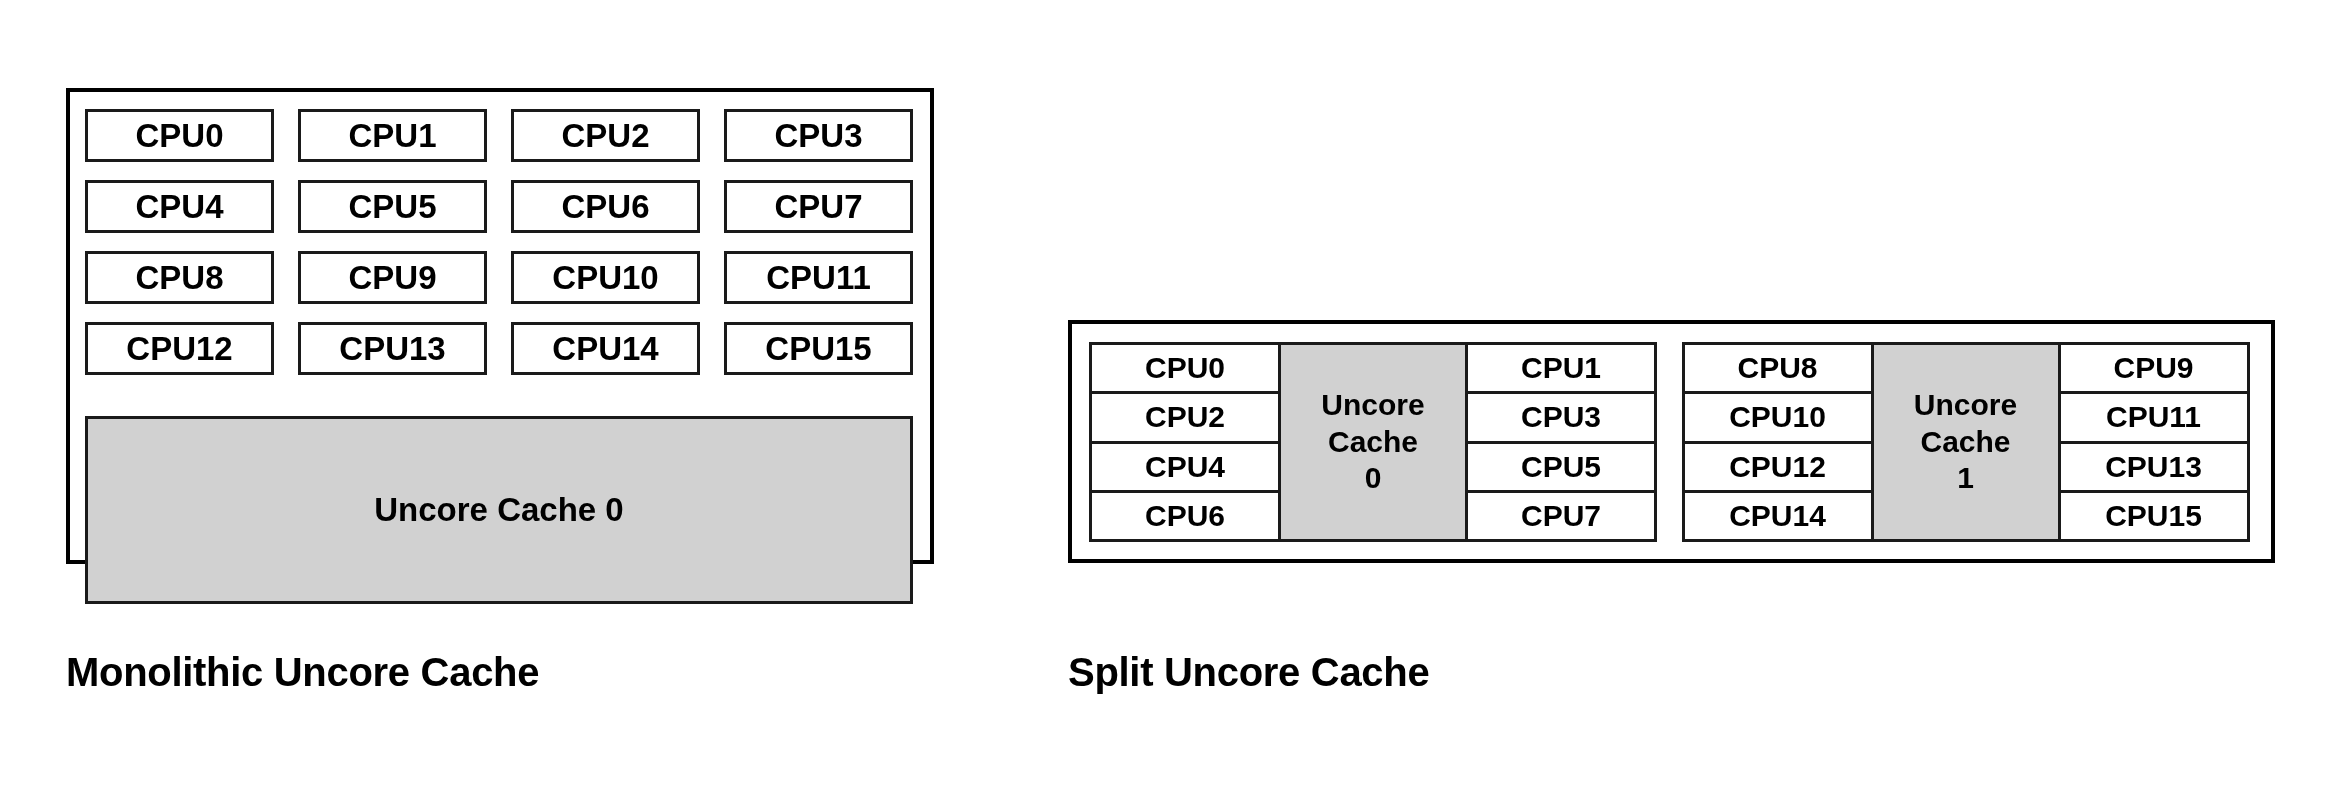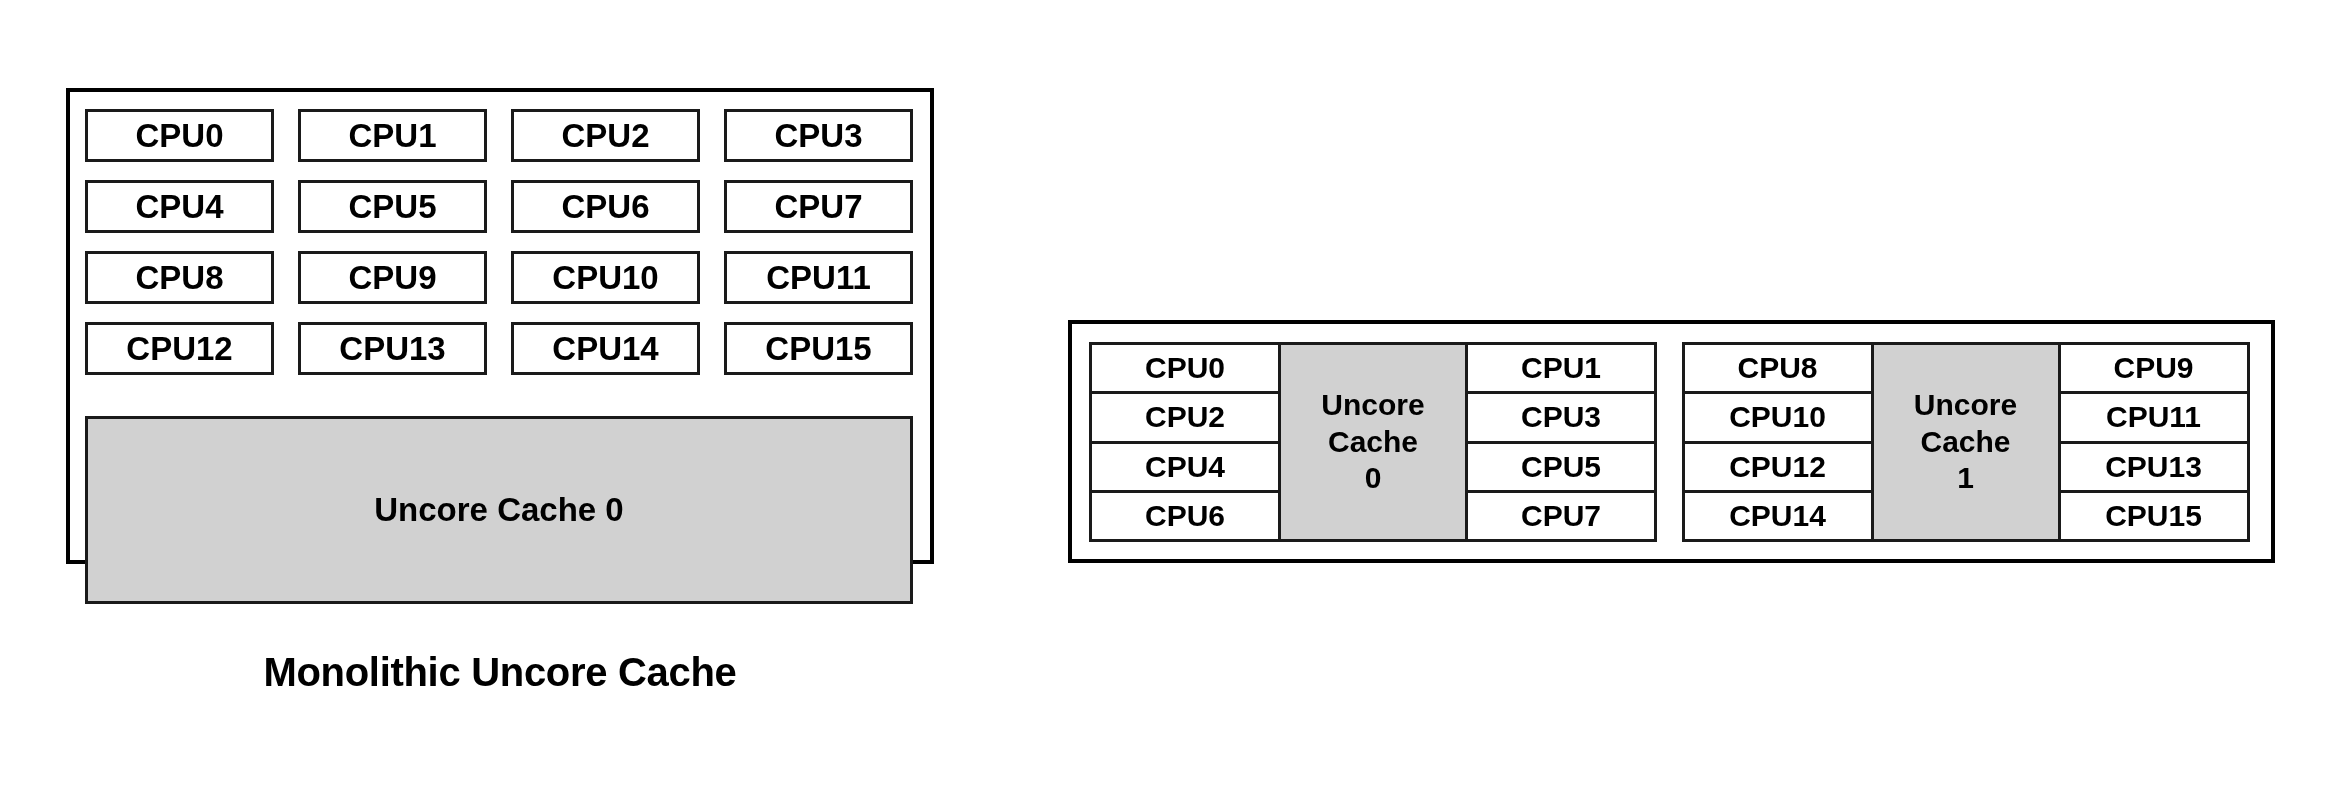--- a/index.html
+++ b/index.html
@@ -25,21 +25,21 @@
     height: 802px;
   }
 
   
   .panel {
     position: absolute;
     border-radius: 18px;
   }
   .panel-caption {
     position: absolute;
-    text-align: center;
+    text-align: left;
     font-weight: bold;
     font-size: 40px;
     letter-spacing: -0.3px;
     line-height: 1;
     white-space: nowrap;
     color: #000000;
   }
 
   
   .chip-outline {
@@ -240,14 +240,15 @@
           <div class="cpu-cell">CPU9</div>
           <div class="cpu-cell">CPU11</div>
           <div class="cpu-cell">CPU13</div>
           <div class="cpu-cell">CPU15</div>
         </div>
       </div>
 
     </div>
   </div>
 
+  <div class="panel-caption" id="caption-split">Split Uncore Cache</div>
 
 </div>
 
 </body></html>

